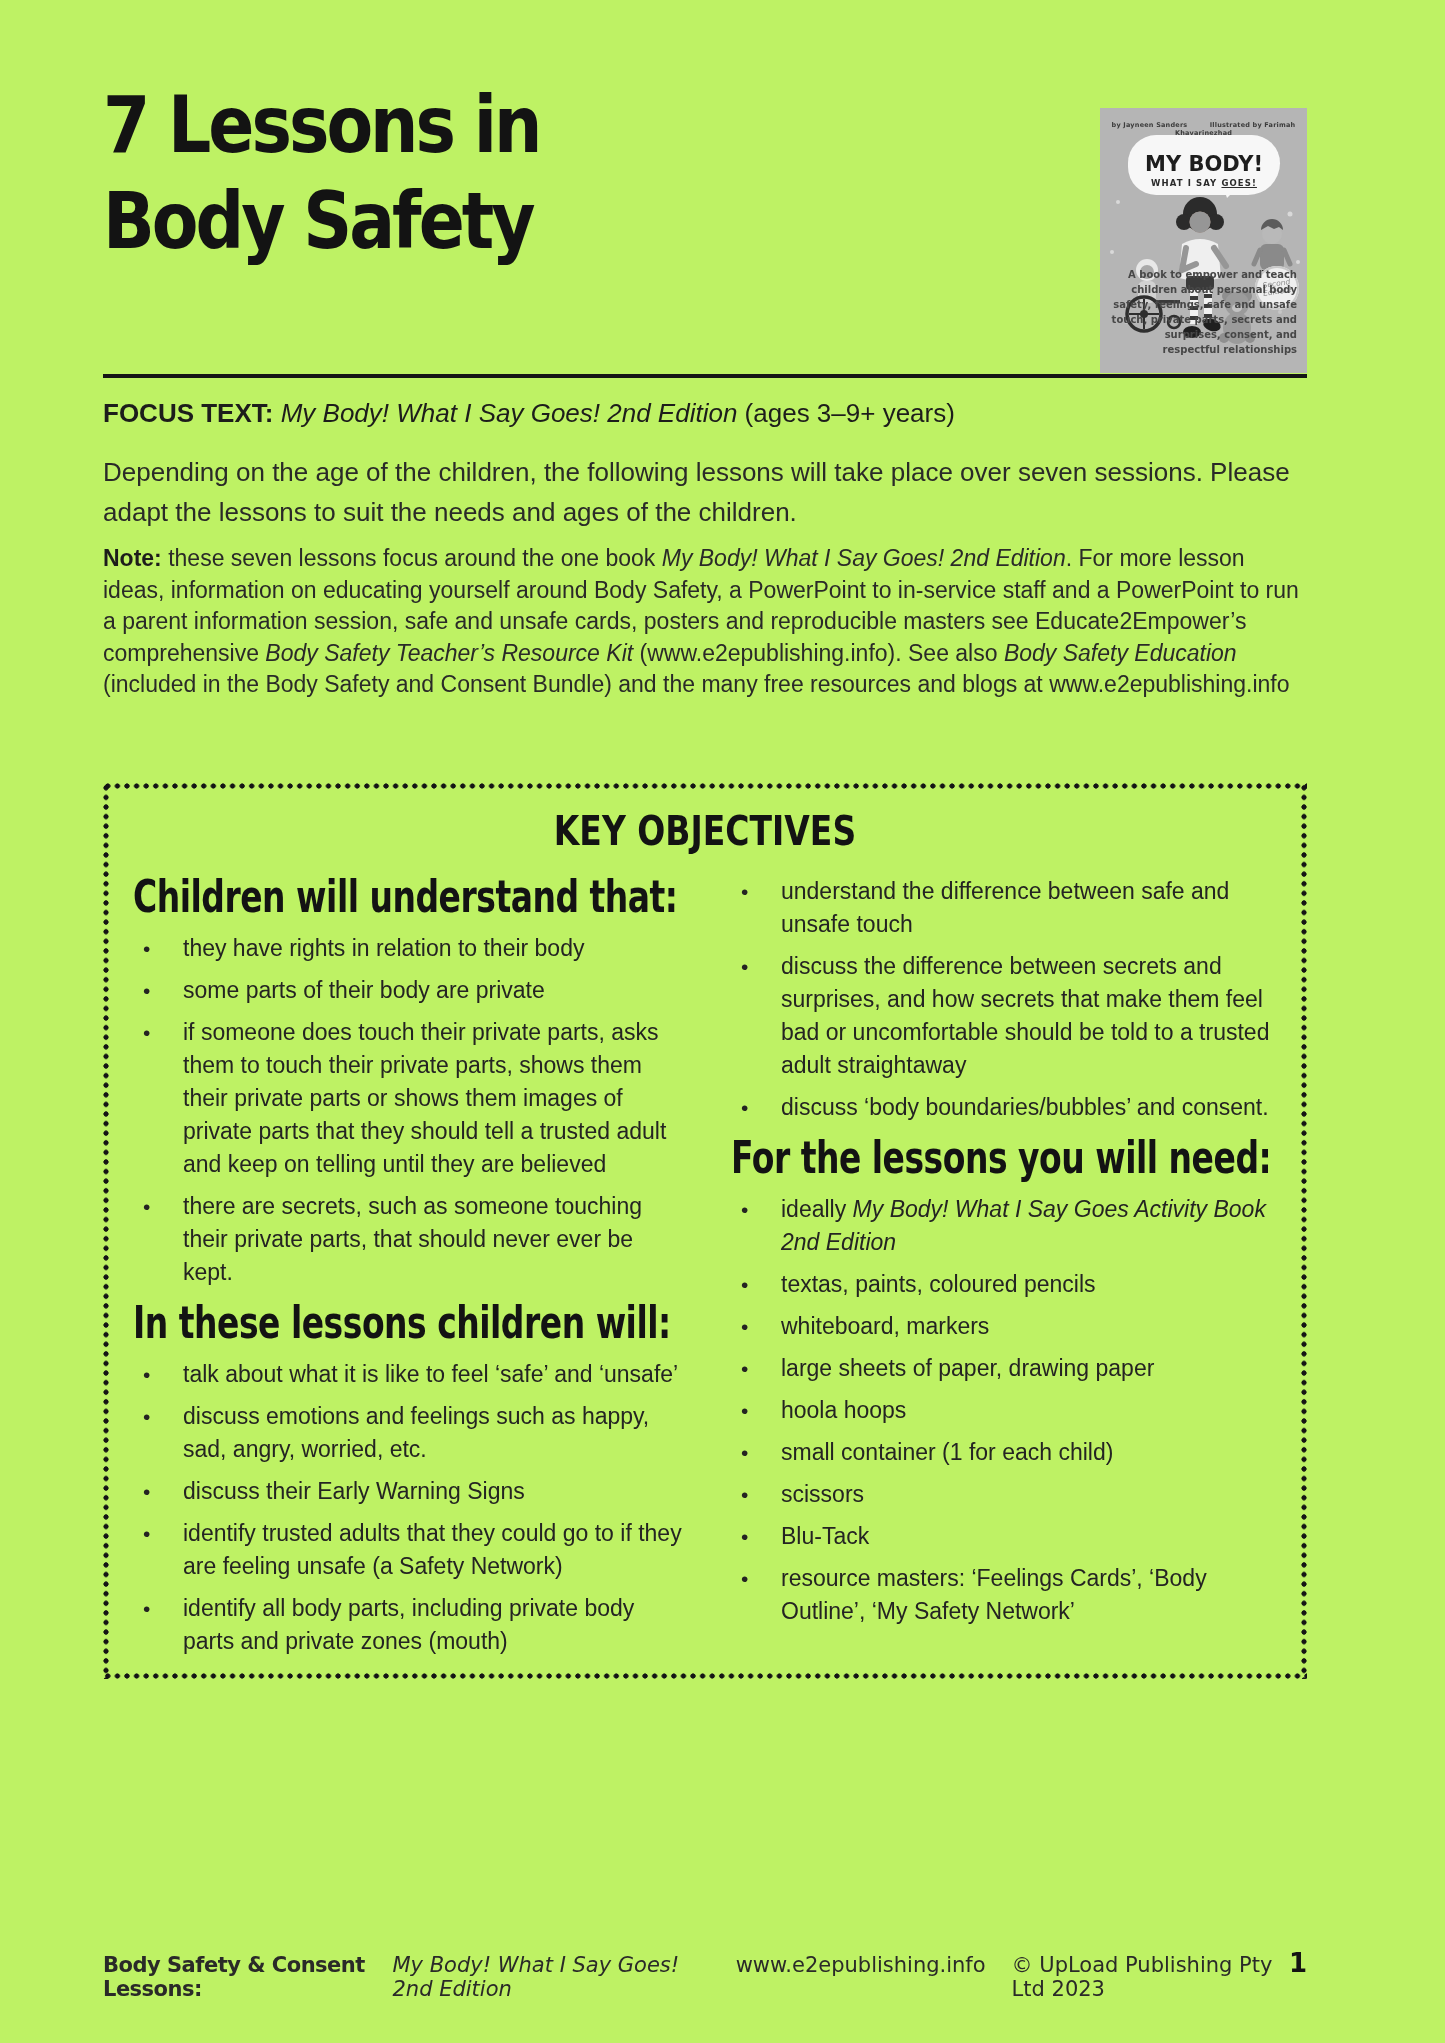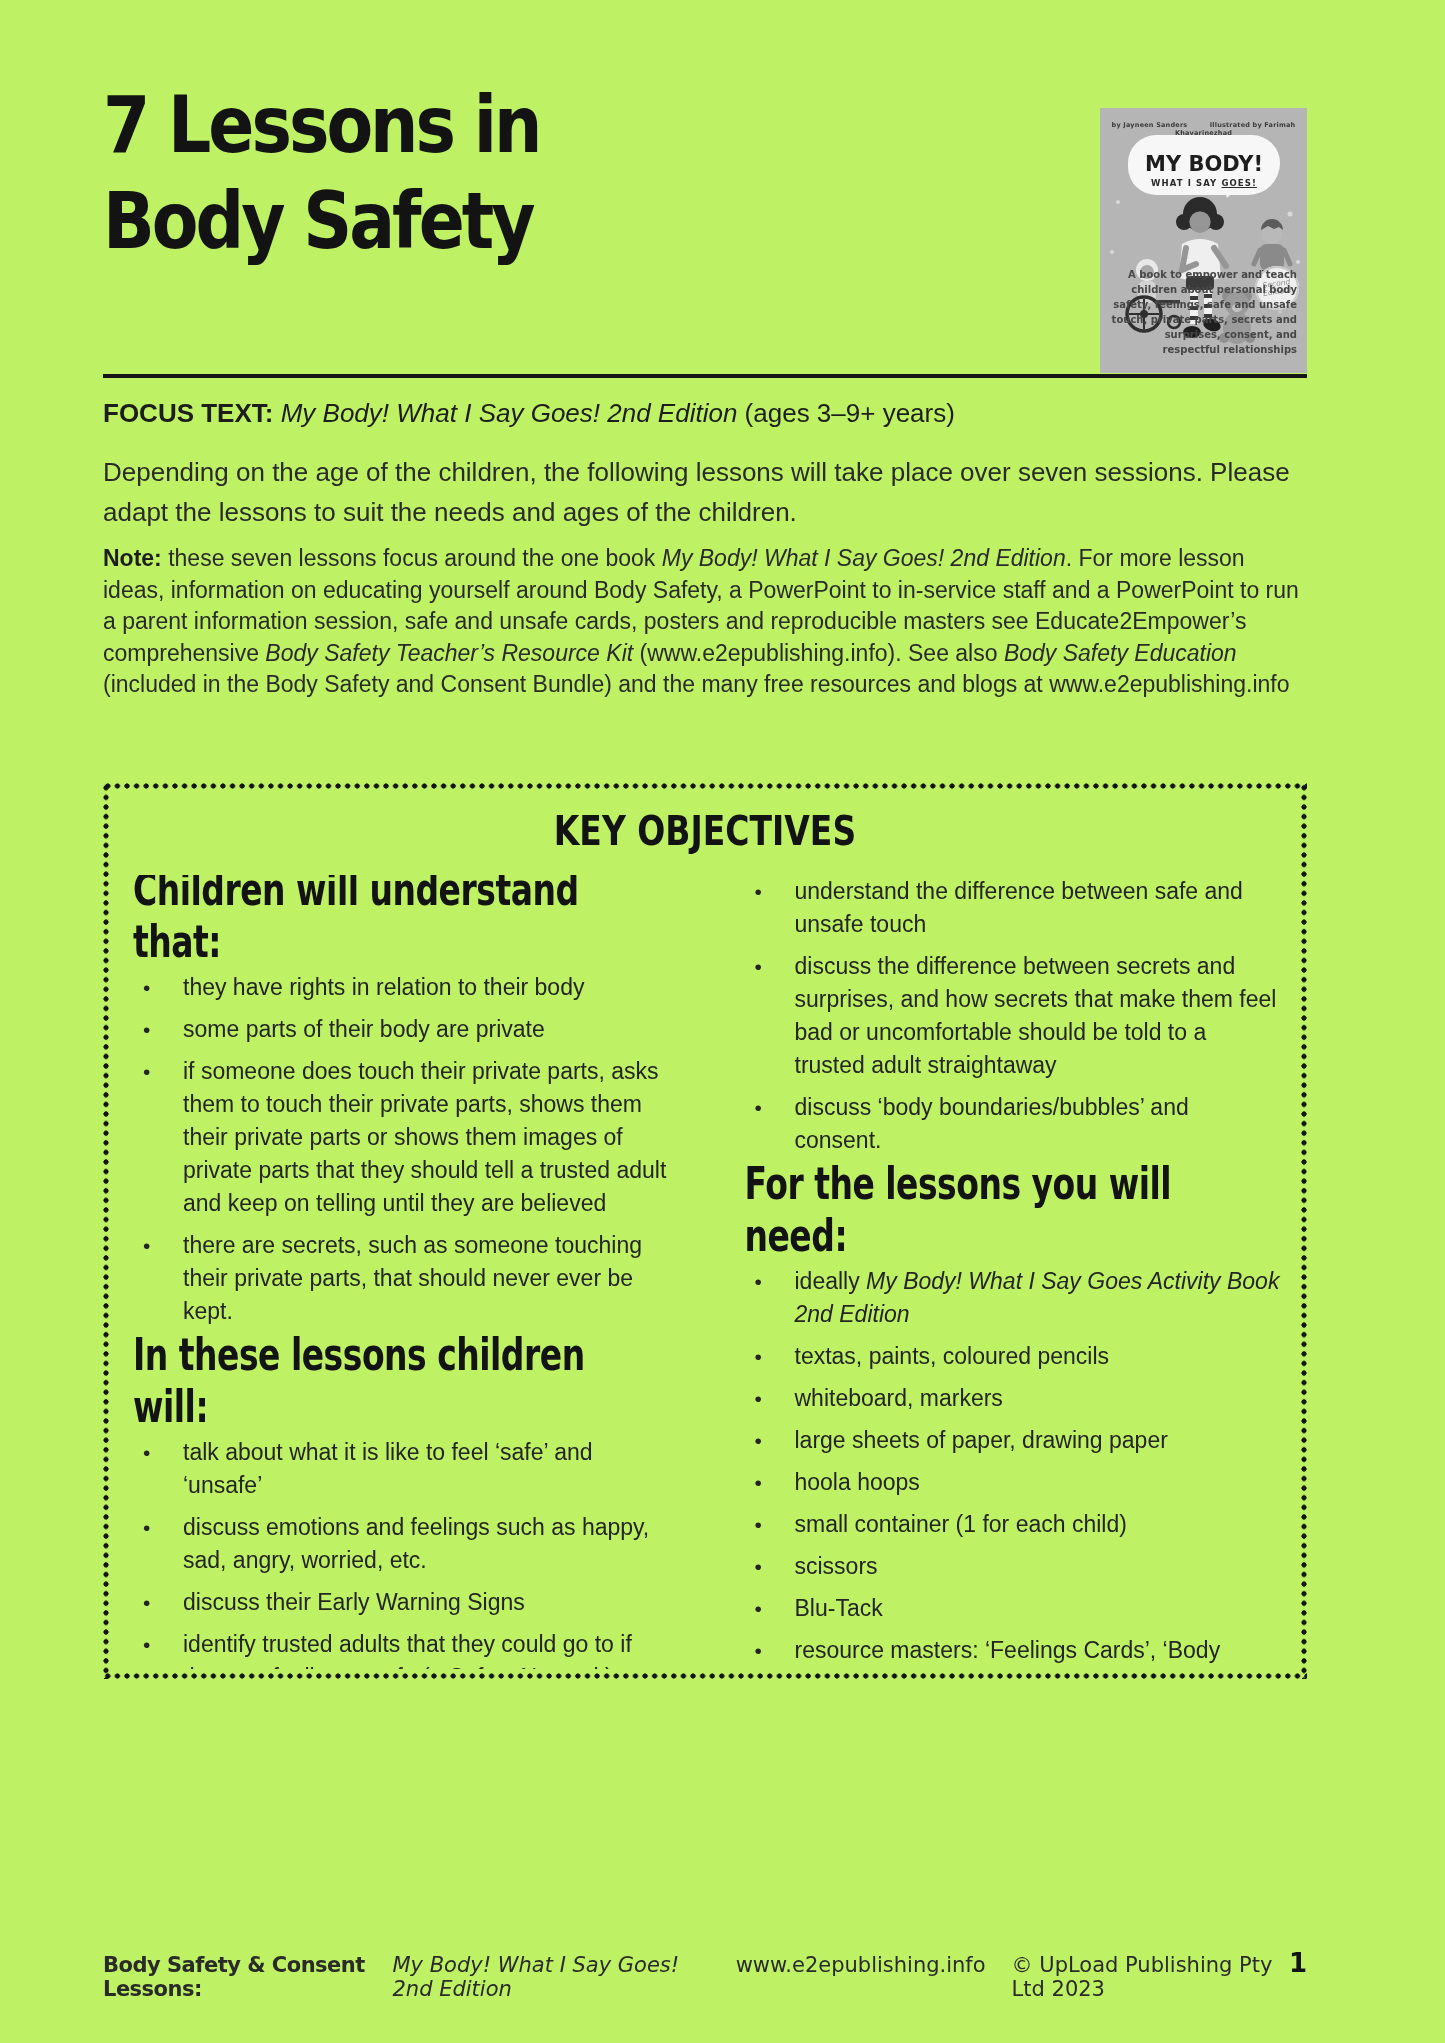--- a/index.html
+++ b/index.html
@@ -55,21 +55,21 @@
     background-image:radial-gradient(circle, #141414 2.3px, transparent 2.9px);
     background-size:9.6px 6px; background-repeat:repeat-x; }
   .dot-v { top:0; bottom:0; width:6px;
     background-image:radial-gradient(circle, #141414 2.3px, transparent 2.9px);
     background-size:6px 9.6px; background-repeat:repeat-y; }
   .dt { top:0; } .db { bottom:0; } .dl { left:0; } .dr { right:0; }
   .kheading { position:absolute; top:28px; left:0; right:0; text-align:center;
     font-family:"DejaVu Sans", sans-serif; font-weight:700; font-size:33px;
     letter-spacing:0; color:#131313; transform:scaleY(1.25); }
   .kcols { position:absolute; top:92px; left:30px; right:26px; bottom:10px;
-    display:flex; gap:75px; overflow:hidden; }
+    display:flex; gap:48px; overflow:hidden; }
   .kcol { flex:1 1 0; }
   .hand { font-family:"DejaVu Sans", sans-serif; font-weight:700; font-size:33px;
     letter-spacing:-.5px; color:#131313; transform:scaleY(1.32);
     transform-origin:left center; margin:14px 0 16px 0; }
   .hand.first { margin-top:2px; }
   .blist { list-style:none; }
   .blist li { display:flex; font-size:23px; line-height:33px; margin-bottom:9px; color:#242422; }
   .blist li:before { content:"•"; flex:0 0 40px; padding-left:10px; font-size:21px; }
   .blist .it { font-style:italic; }
   

